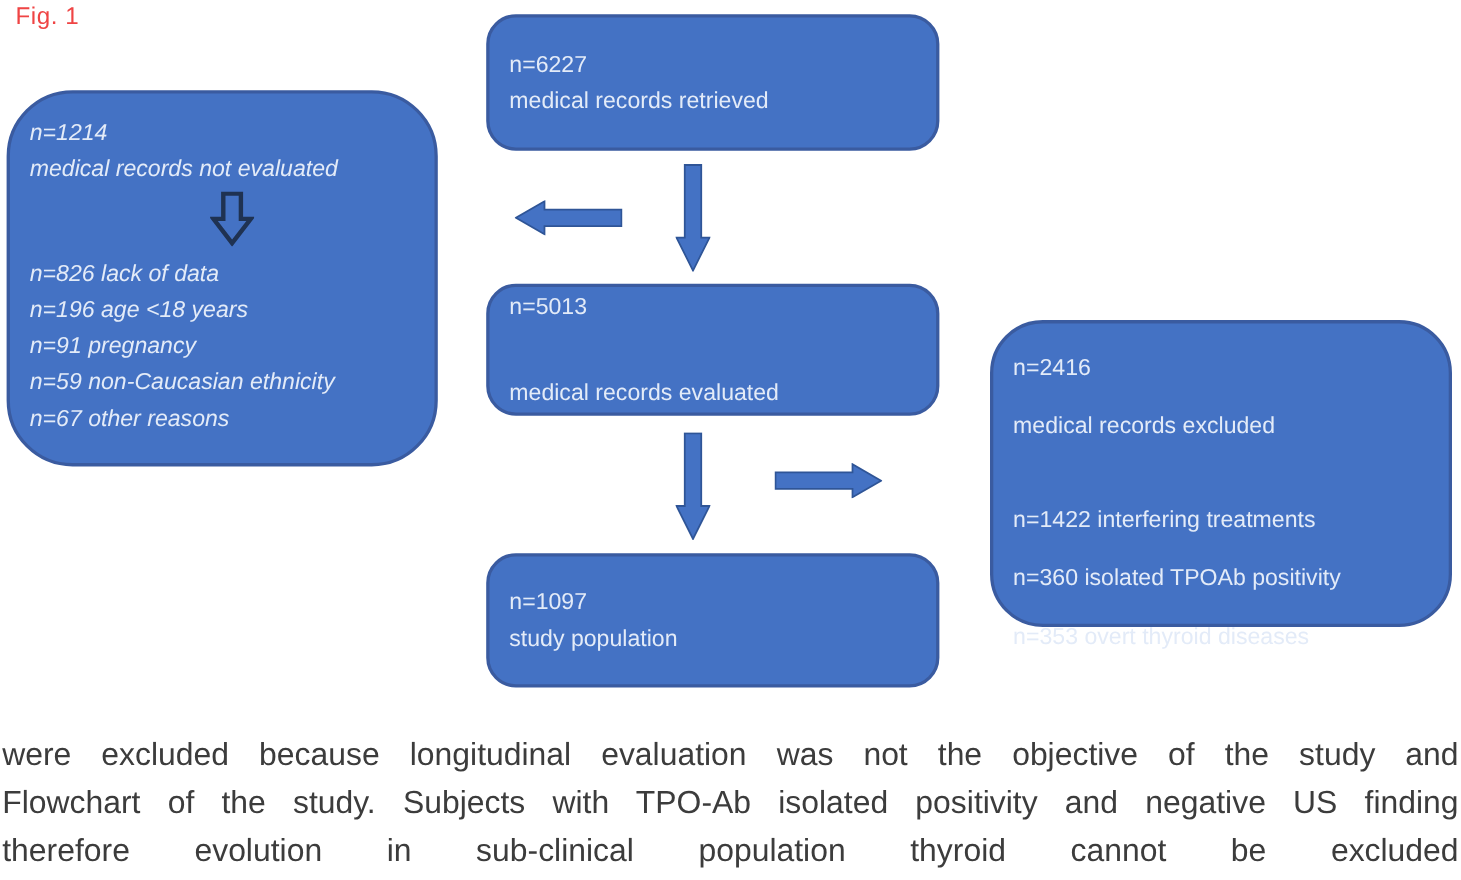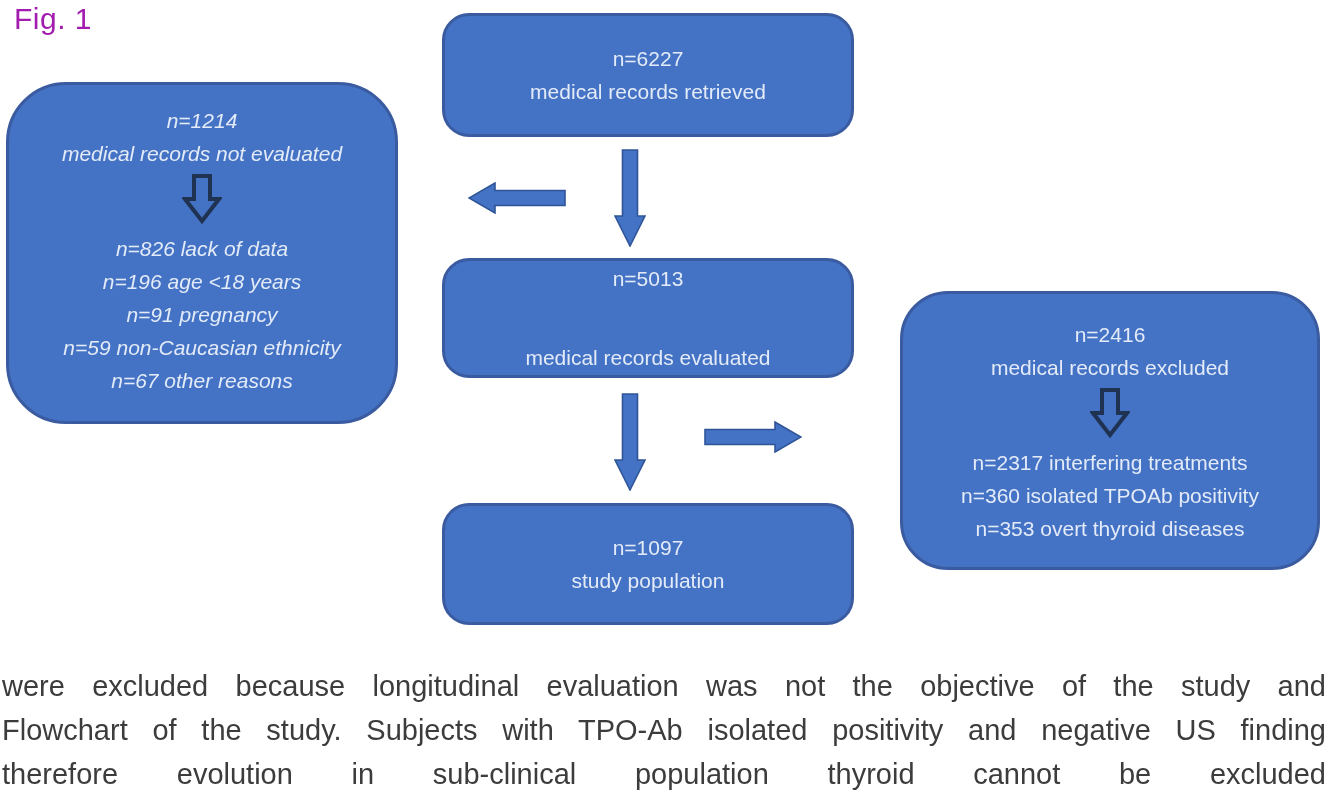--- a/index.html
+++ b/index.html
@@ -9,53 +9,54 @@
     width: 1328px;
     height: 800px;
     background: #ffffff;
     overflow: hidden;
     font-family: "Liberation Sans", sans-serif;
   }
   .fig-label {
     position: absolute;
     left: 14px;
     top: 2px;
-    font-size: 30px;
-    color: #a21caf;
+    font-size: 22px;
+    color: #ef4444;
     letter-spacing: 0.5px;
   }
   .fbox {
     position: absolute;
     background: #4472C4;
     border: 3px solid #3a5ba0;
     color: #e3ebf8;
     display: flex;
     flex-direction: column;
     align-items: center;
     justify-content: center;
-    text-align: center;
     font-size: 21px;
     line-height: 33px;
+    padding-left: 18px;
   }
   .fbox .bline { width: 100%; }
   .box-top    { left: 442px; top: 13px;  width: 412px; height: 124px; border-radius: 27px; }
   .box-middle { left: 442px; top: 258px; width: 412px; height: 120px; border-radius: 27px; gap: 46px; }
   .box-bottom { left: 442px; top: 503px; width: 412px; height: 122px; border-radius: 27px; }
   .box-left {
     left: 6px; top: 82px; width: 392px; height: 342px;
     border-radius: 60px;
     justify-content: flex-start;
     padding-top: 19px;
     font-style: italic;
   }
   .box-right {
     left: 900px; top: 291px; width: 420px; height: 279px;
     border-radius: 48px;
     justify-content: flex-start;
     padding-top: 24px;
+    gap: 20px;
   }
   .hollow-arrow {
     display: block;
     width: 40px;
     height: 50px;
     margin: 4px auto 8px auto;
   }
   .solid-arrow { position: absolute; }
   .caption {
     position: absolute;
@@ -108,21 +109,21 @@
     <div class="bline">n=1097</div>
     <div class="bline">study population</div>
   </div>
 
   <div class="fbox box-right">
     <div class="bline">n=2416</div>
     <div class="bline">medical records excluded</div>
     <svg class="hollow-arrow" viewBox="0 0 40 50">
       <polygon points="12,2 28,2 28,25 37,25 20,47 3,25 12,25" fill="none" stroke="#1F3252" stroke-width="4" stroke-linejoin="miter"></polygon>
     </svg>
-    <div class="bline">n=2317 interfering treatments</div>
+    <div class="bline">n=1422 interfering treatments</div>
     <div class="bline">n=360 isolated TPOAb positivity</div>
     <div class="bline">n=353 overt thyroid diseases</div>
   </div>
 
   <svg class="solid-arrow" style="left:614px; top:149px;" width="32" height="98" viewBox="0 0 32 98">
     <polygon points="8.5,1 23.5,1 23.5,67 31,67 16,97 1,67 8.5,67" fill="#4472C4" stroke="#2F5597" stroke-width="1.6"></polygon>
   </svg>
 
   <svg class="solid-arrow" style="left:468px; top:182px;" width="98" height="32" viewBox="0 0 98 32">
     <polygon points="97,8.5 27,8.5 27,1 1,16 27,31 27,23.5 97,23.5" fill="#4472C4" stroke="#2F5597" stroke-width="1.6"></polygon>

